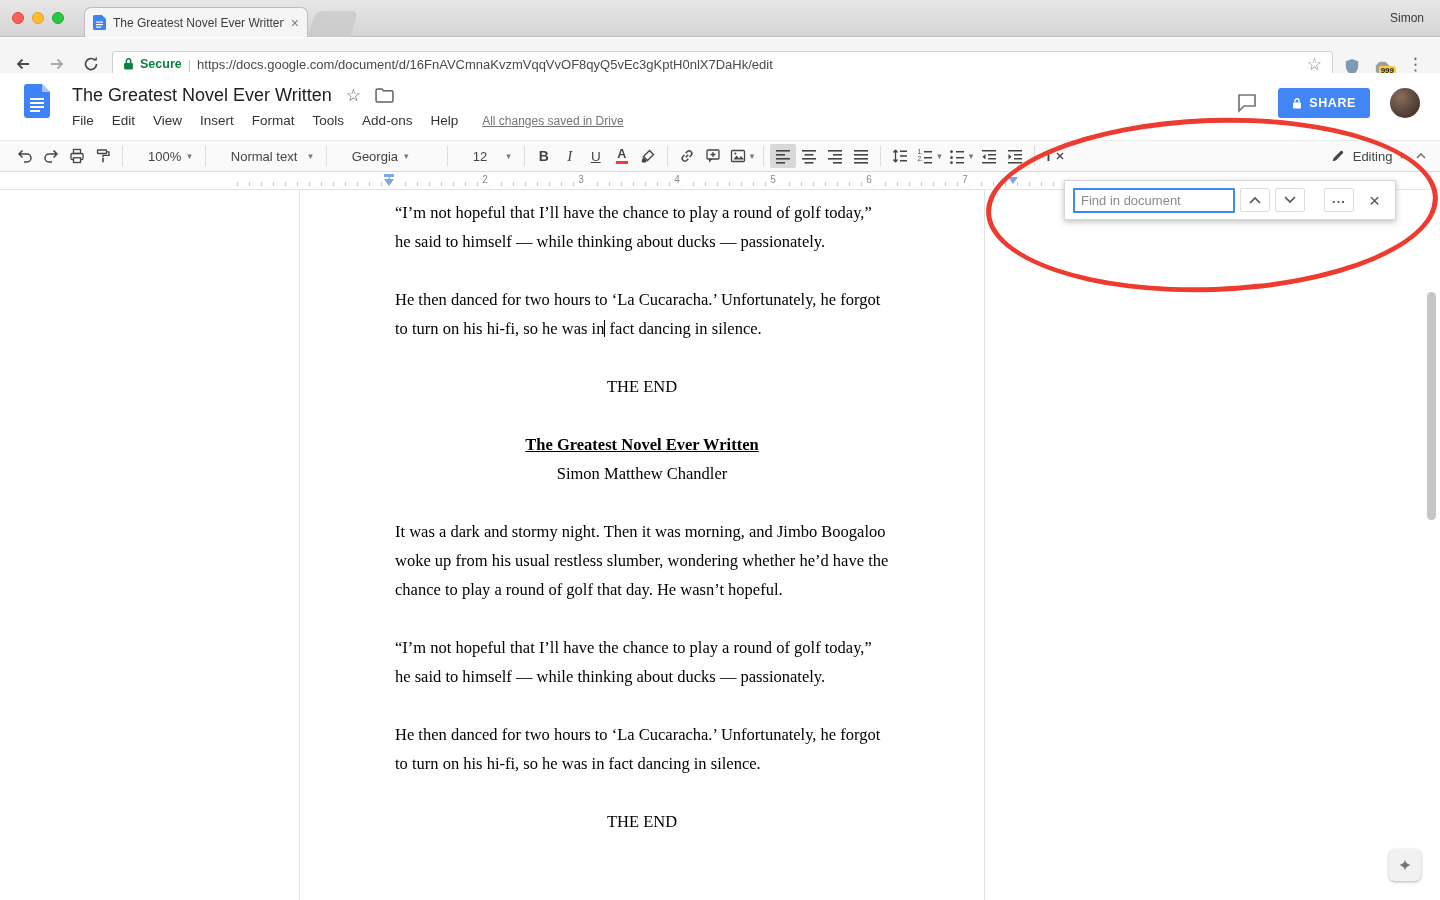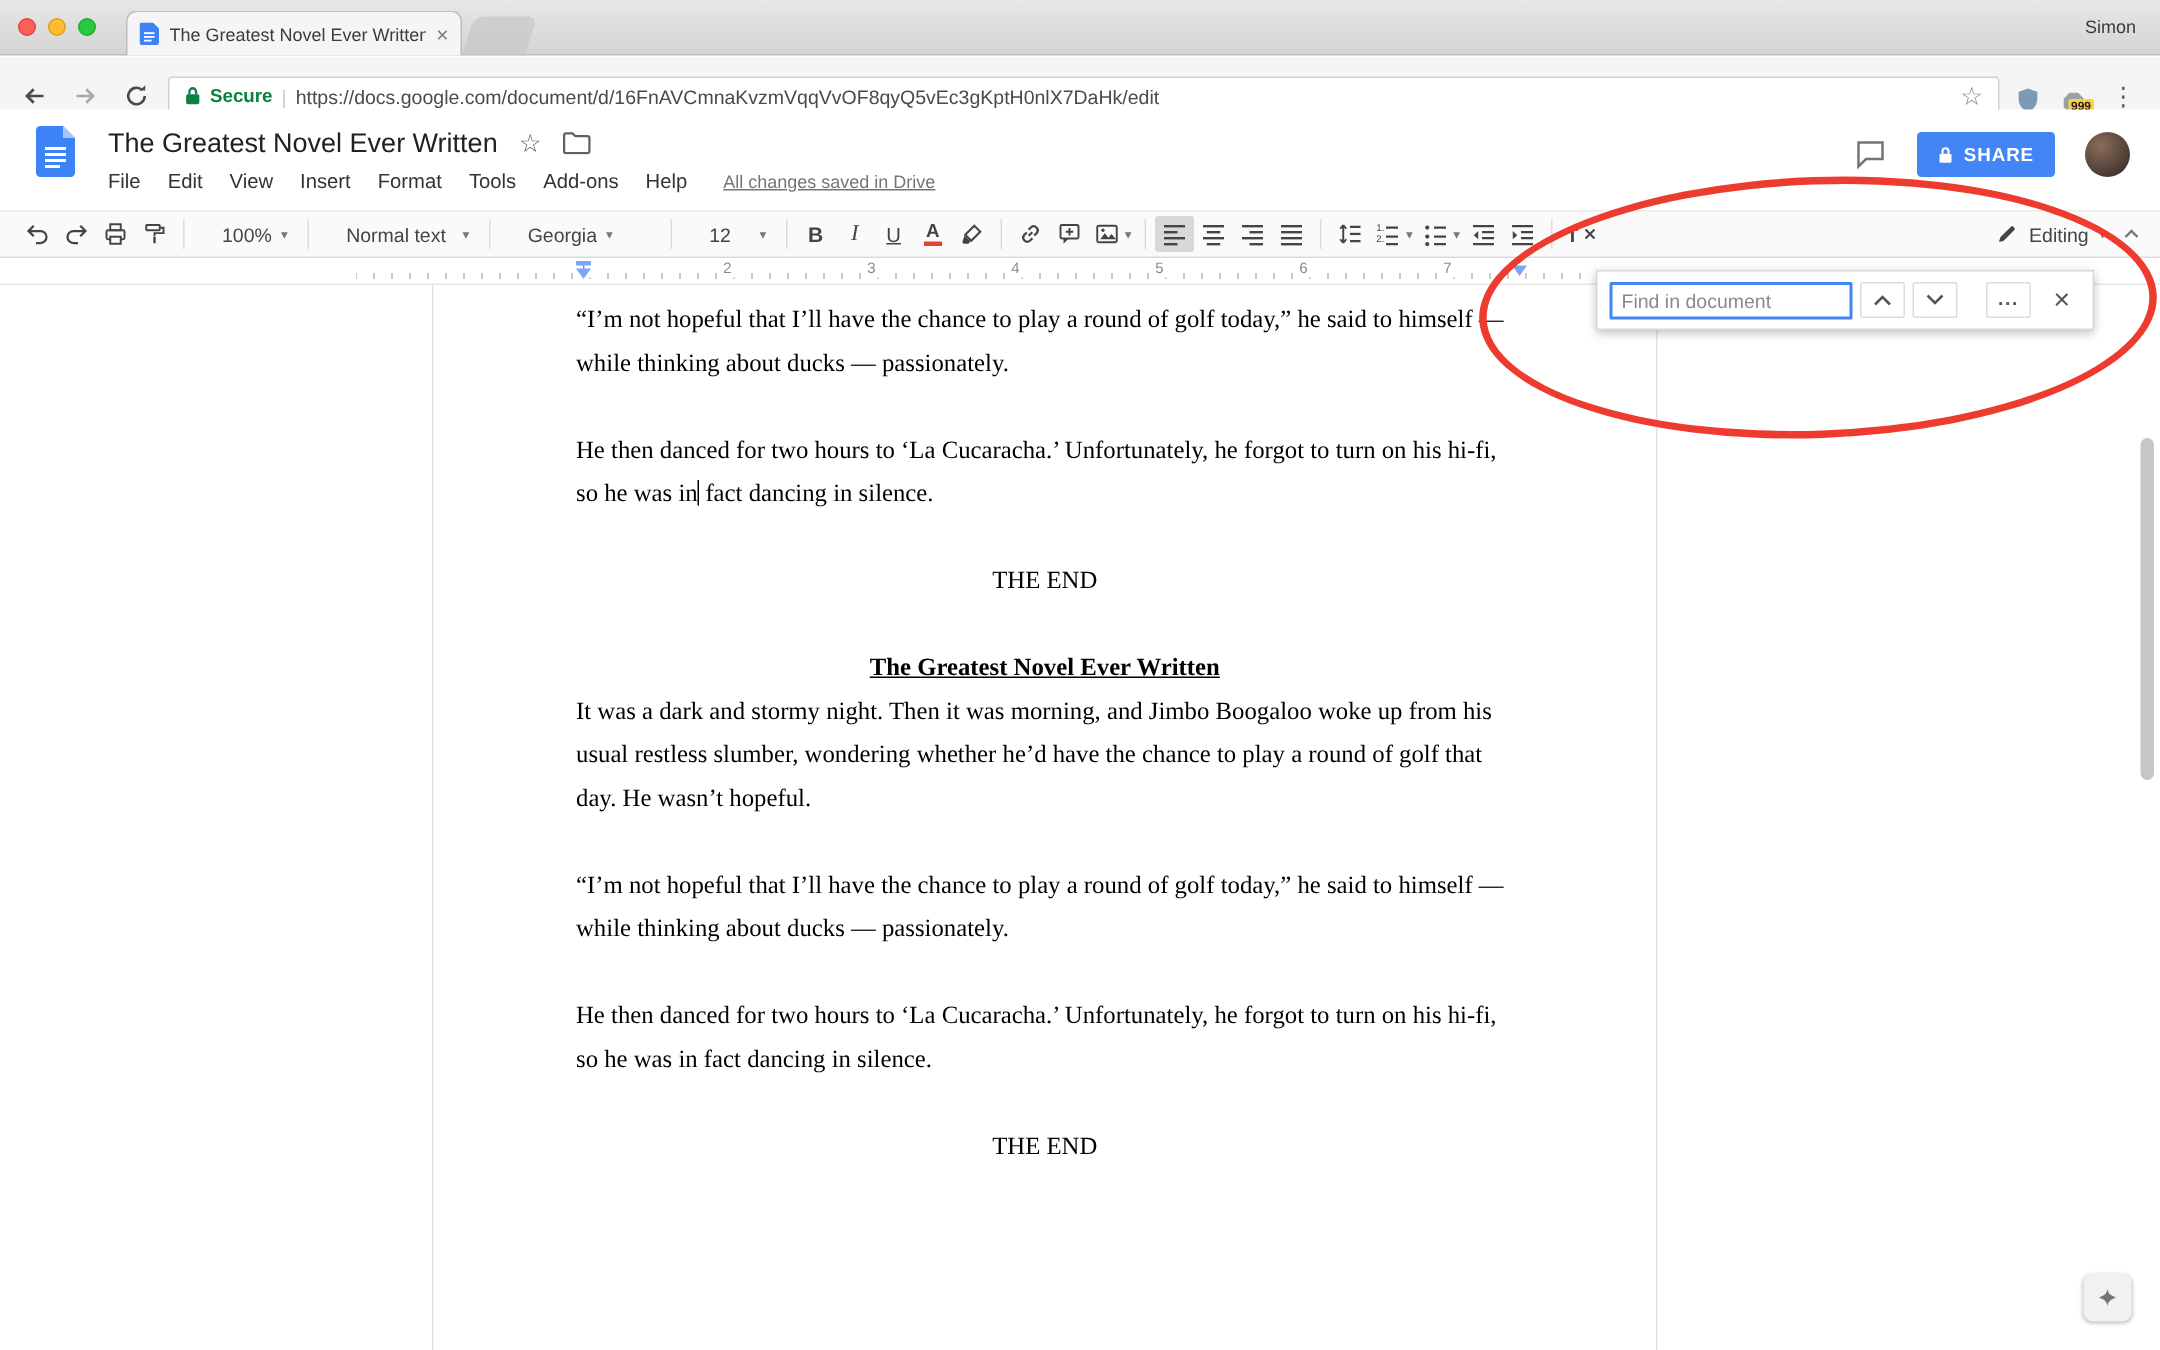--- a/index.html
+++ b/index.html
@@ -78,21 +78,21 @@
     border-bottom:1px solid #e6e6e6; }
   .ticks { position:absolute; left:237px; width:928px; bottom:3px; height:4px;
     background:repeating-linear-gradient(90deg,#c9c9c9 0 1px,transparent 1px 12px); }
   .rnum { position:absolute; top:2px; transform:translateX(-50%); font-size:10px; color:#8a8a8a;
     background:#fff; padding:0 3px; }
   .ind-tri { position:absolute; width:0; height:0; border:5px solid transparent; border-top:7px solid #7ba6f5; }
   .ind-bar { position:absolute; width:10px; height:3px; background:#7ba6f5; }
 
   
   .doc-area { position:absolute; left:0; top:190px; width:1440px; height:710px; background:#fff; }
-  .page { position:absolute; left:288px; top:0; width:817px; height:710px; background:#fff;
+  .page { position:absolute; left:299px; top:0; width:686px; height:710px; background:#fff;
     border-left:1px solid #e3e3e3; border-right:1px solid #e3e3e3; padding:8px 95px 0 95px; }
   .page p { font-family:"Liberation Serif", serif; font-size:16.5px; line-height:29px; color:#000;
     margin:0 0 29px 0; text-align:left; }
   .page p.center { text-align:center; }
   .page p.doc-story-title { font-weight:bold; text-decoration:underline; margin-bottom:0; }
   .text-caret { display:inline-block; width:0; border-left:1.4px solid #000; height:17px; vertical-align:-3px; }
 
   
   .find-panel { position:absolute; left:1064px; top:180px; width:332px; height:40px; background:#fff;
     border:1px solid #d8d8d8; box-shadow:0 2px 6px rgba(0,0,0,.25); display:flex; align-items:center;
@@ -450,20 +450,21 @@
   <div class="ind-tri" style="left:384px;top:7px;"></div>
   <div class="ind-tri" style="left:1008px;top:5px;"></div>
 </div>
 
 <div class="doc-area">
   <div class="page">
     <p>“I’m not hopeful that I’ll have the chance to play a round of golf today,” he said to himself — while thinking about ducks — passionately.</p>
     <p><span>He then danced for two hours to ‘La Cucaracha.’ Unfortunately, he forgot to turn on his hi-fi, so he was in</span><span class="text-caret"></span><span> fact dancing in silence.</span></p>
     <p class="center">THE END</p>
     <p class="center doc-story-title">The Greatest Novel Ever Written</p>
+    <p class="center">Simon Matthew Chandler</p>
     <p>It was a dark and stormy night. Then it was morning, and Jimbo Boogaloo woke up from his usual restless slumber, wondering whether he’d have the chance to play a round of golf that day. He wasn’t hopeful.</p>
     <p>“I’m not hopeful that I’ll have the chance to play a round of golf today,” he said to himself — while thinking about ducks — passionately.</p>
     <p>He then danced for two hours to ‘La Cucaracha.’ Unfortunately, he forgot to turn on his hi-fi, so he was in fact dancing in silence.</p>
     <p class="center">THE END</p>
   </div>
 </div>
 
 <div class="find-panel">
   <input class="find-input" type="text" value="" placeholder="Find in document" style="">
   <div class="find-btn">

